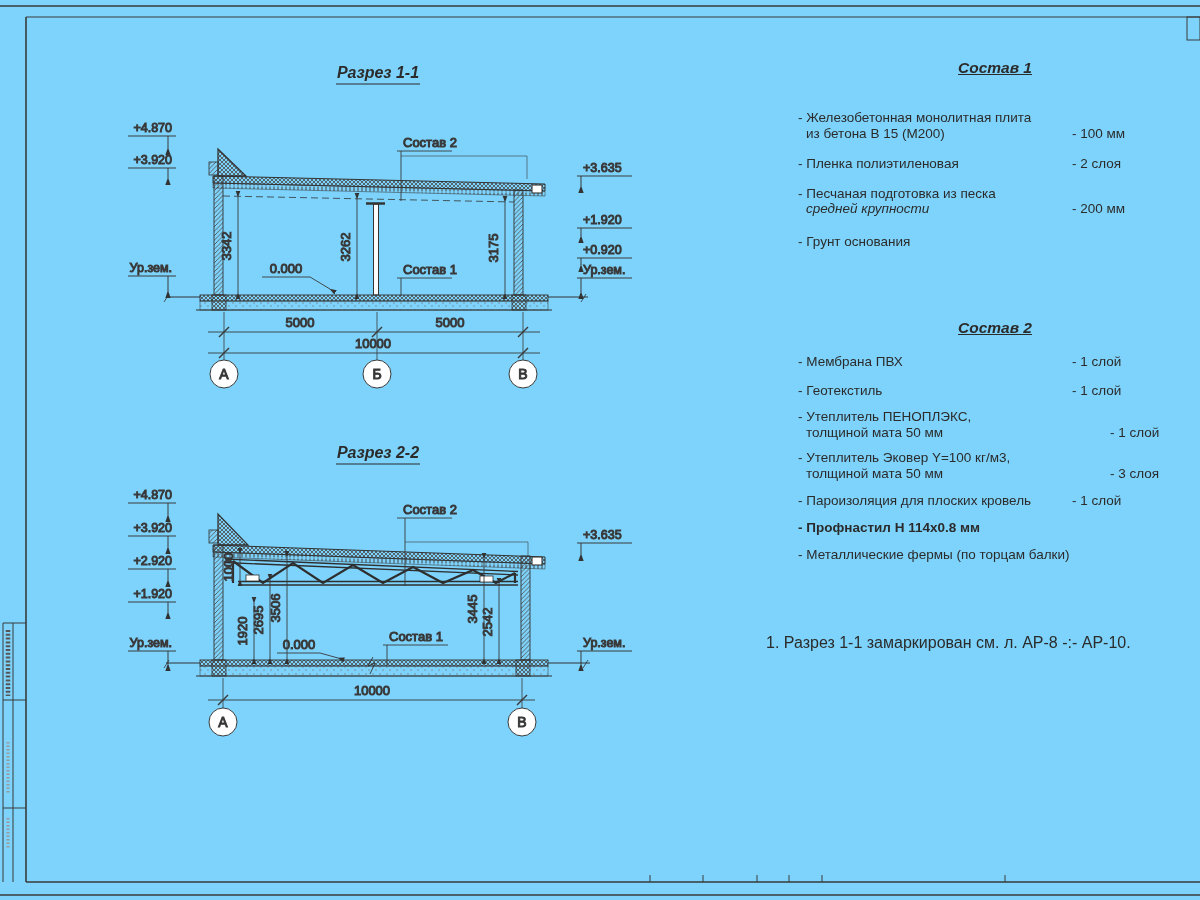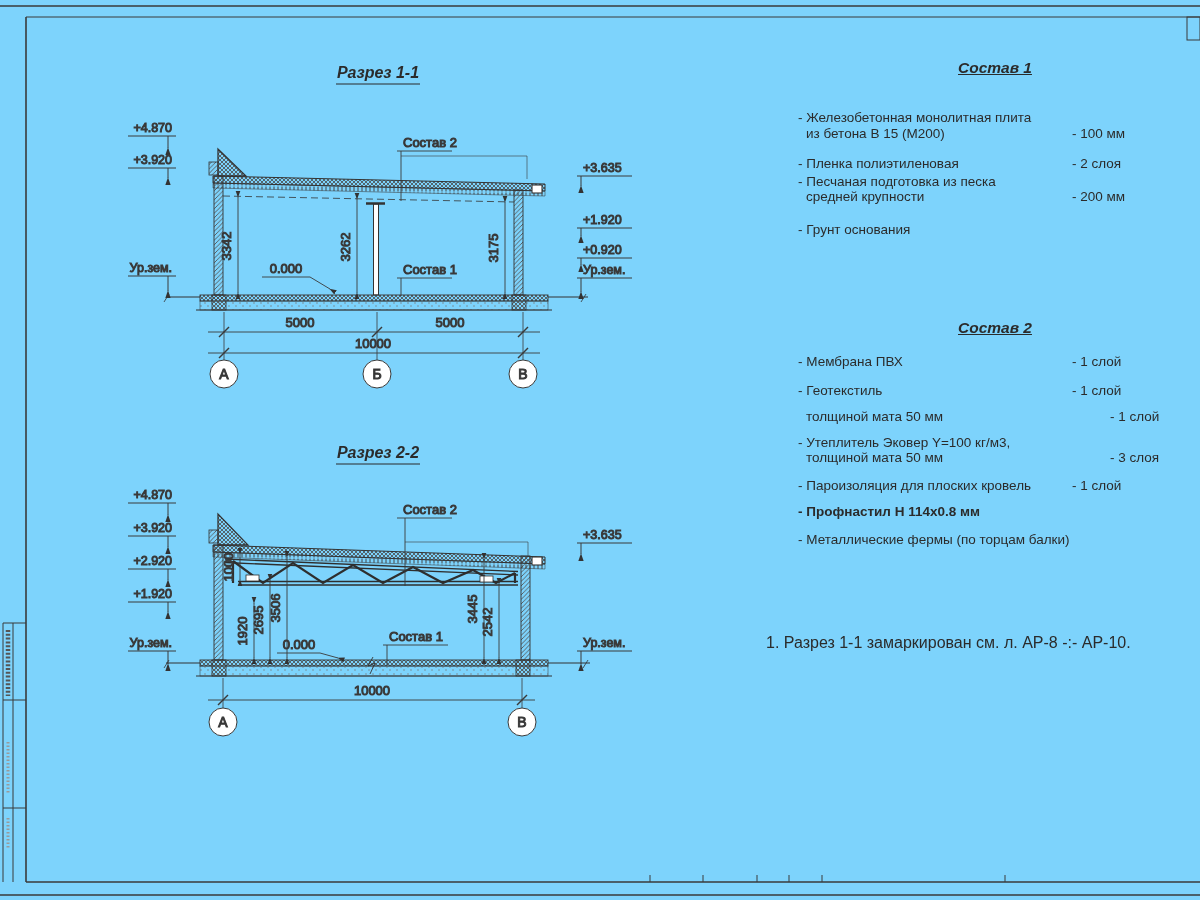--- a/index.html
+++ b/index.html
@@ -279,44 +279,45 @@
       <div class="name">
         <div>- Железобетонная  монолитная плита</div>
         <div style="padding-left:8px;">из бетона В 15 (М200)</div>
       </div>
       <div class="val">- 100 мм</div>
     </div>
     <div class="row" style="margin-top:15px;">
       <div class="name">- Пленка полиэтиленовая</div>
       <div class="val">- 2 слоя</div>
     </div>
-    <div class="row" style="margin-top:2px;align-items:flex-end;">
+    <div class="row" style="margin-top:14px;align-items:flex-end;">
       <div class="name">
         <div>- Песчаная подготовка из песка</div>
-        <div style="padding-left:8px;">средней крупности</div>
+        <div style="padding-left:8px;font-style:italic;">средней крупности</div>
       </div>
       <div class="val">- 200 мм</div>
     </div>
     <div class="row" style="margin-top:17px;">
       <div class="name">- Грунт основания</div>
     </div>
   </div>
 
   <div class="panel" style="left:798px;top:318px;width:394px;">
     <div class="panel-title">Состав 2</div>
     <div class="row" style="margin-top:16px;">
       <div class="name">- Мембрана ПВХ</div>
       <div class="val">- 1 слой</div>
     </div>
     <div class="row" style="margin-top:13px;">
       <div class="name">- Геотекстиль</div>
       <div class="val">- 1 слой</div>
     </div>
     <div class="row" style="margin-top:11px;">
       <div class="name">
+        <div>- Утеплитель ПЕНОПЛЭКС,</div>
         <div style="padding-left:8px;">толщиной мата 50 мм</div>
       </div>
       <div class="val narrow">- 1 слой</div>
     </div>
     <div class="row" style="margin-top:10px;">
       <div class="name">
         <div>- Утеплитель Эковер Y=100 кг/м3,</div>
         <div style="padding-left:8px;">толщиной мата 50 мм</div>
       </div>
       <div class="val narrow">- 3 слоя</div>

